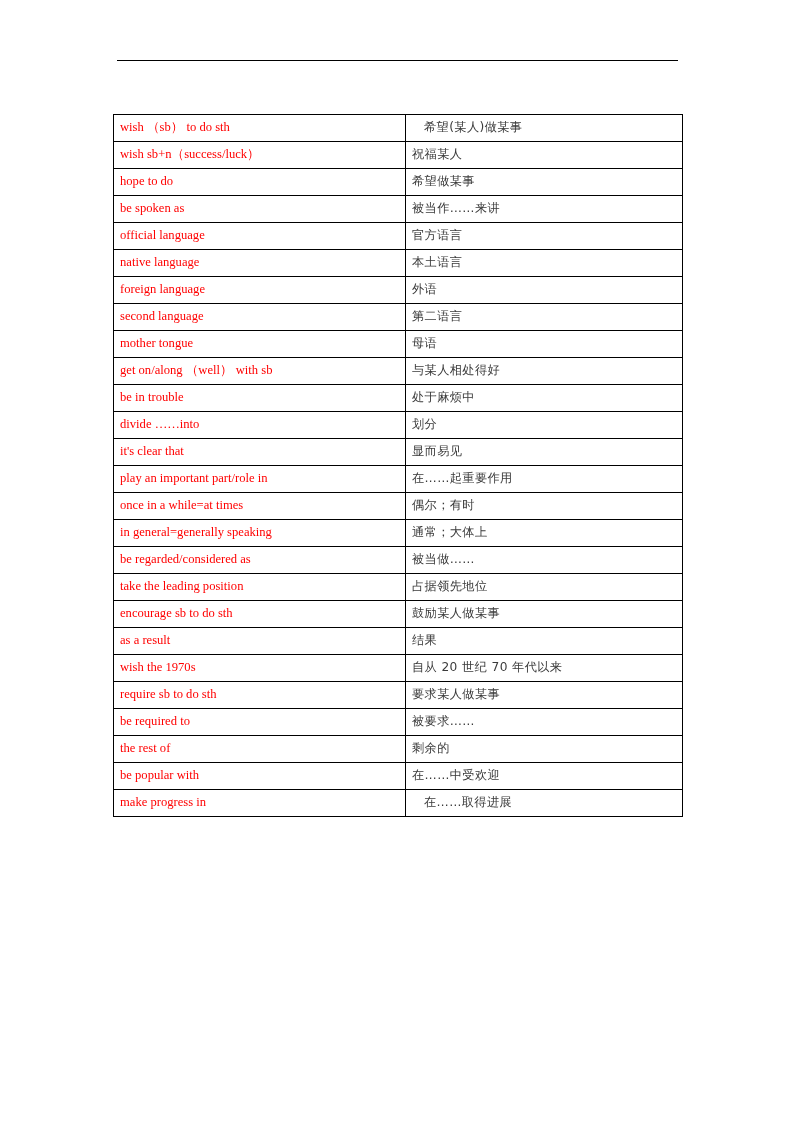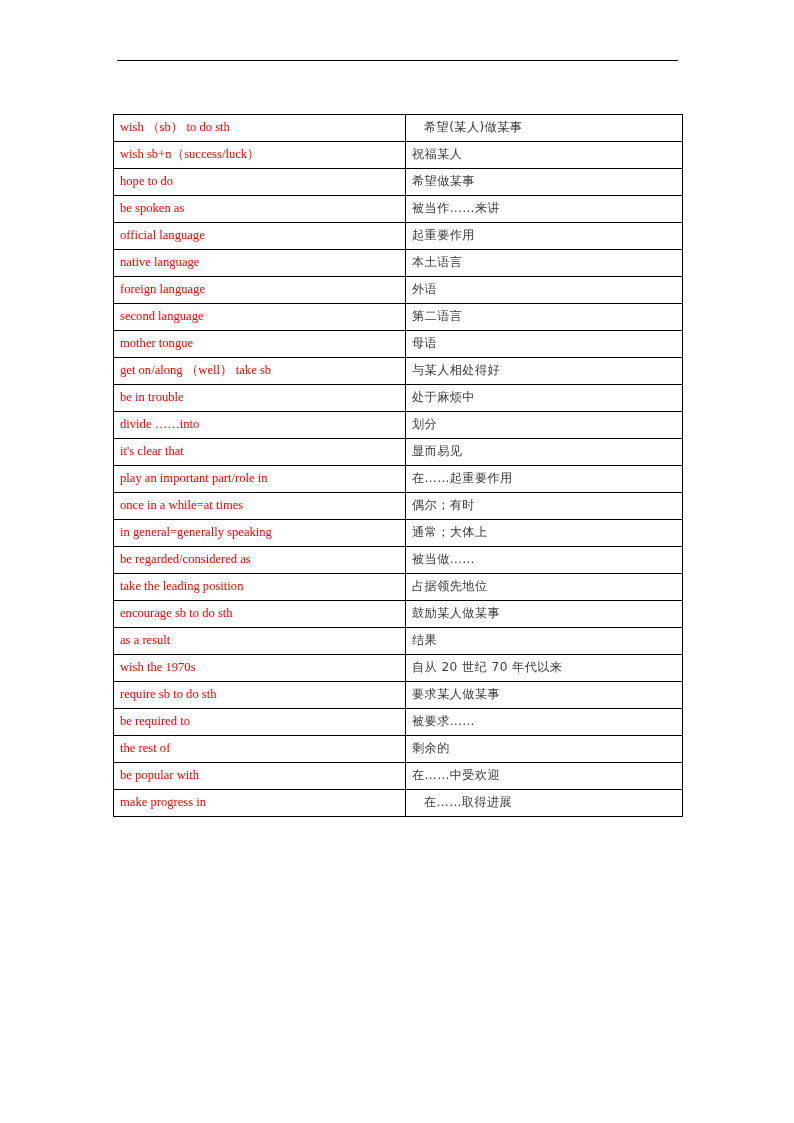--- a/index.html
+++ b/index.html
@@ -104,40 +104,40 @@
           <tr>
             <td class="en">hope to do</td>
             <td class="zh">希望做某事</td>
           </tr>
           <tr>
             <td class="en">be spoken as</td>
             <td class="zh">被当作……来讲</td>
           </tr>
           <tr>
             <td class="en">official language</td>
-            <td class="zh">起重要作用</td>
+            <td class="zh">官方语言</td>
           </tr>
           <tr>
             <td class="en">native language</td>
             <td class="zh">本土语言</td>
           </tr>
           <tr>
             <td class="en">foreign language</td>
             <td class="zh">外语</td>
           </tr>
           <tr>
             <td class="en">second language</td>
             <td class="zh">第二语言</td>
           </tr>
           <tr>
             <td class="en">mother tongue</td>
             <td class="zh">母语</td>
           </tr>
           <tr>
-            <td class="en">get on/along （well） take sb</td>
+            <td class="en">get on/along （well） with sb</td>
             <td class="zh">与某人相处得好</td>
           </tr>
           <tr>
             <td class="en">be in trouble</td>
             <td class="zh">处于麻烦中</td>
           </tr>
           <tr>
             <td class="en">divide ……into</td>
             <td class="zh">划分</td>
           </tr>

